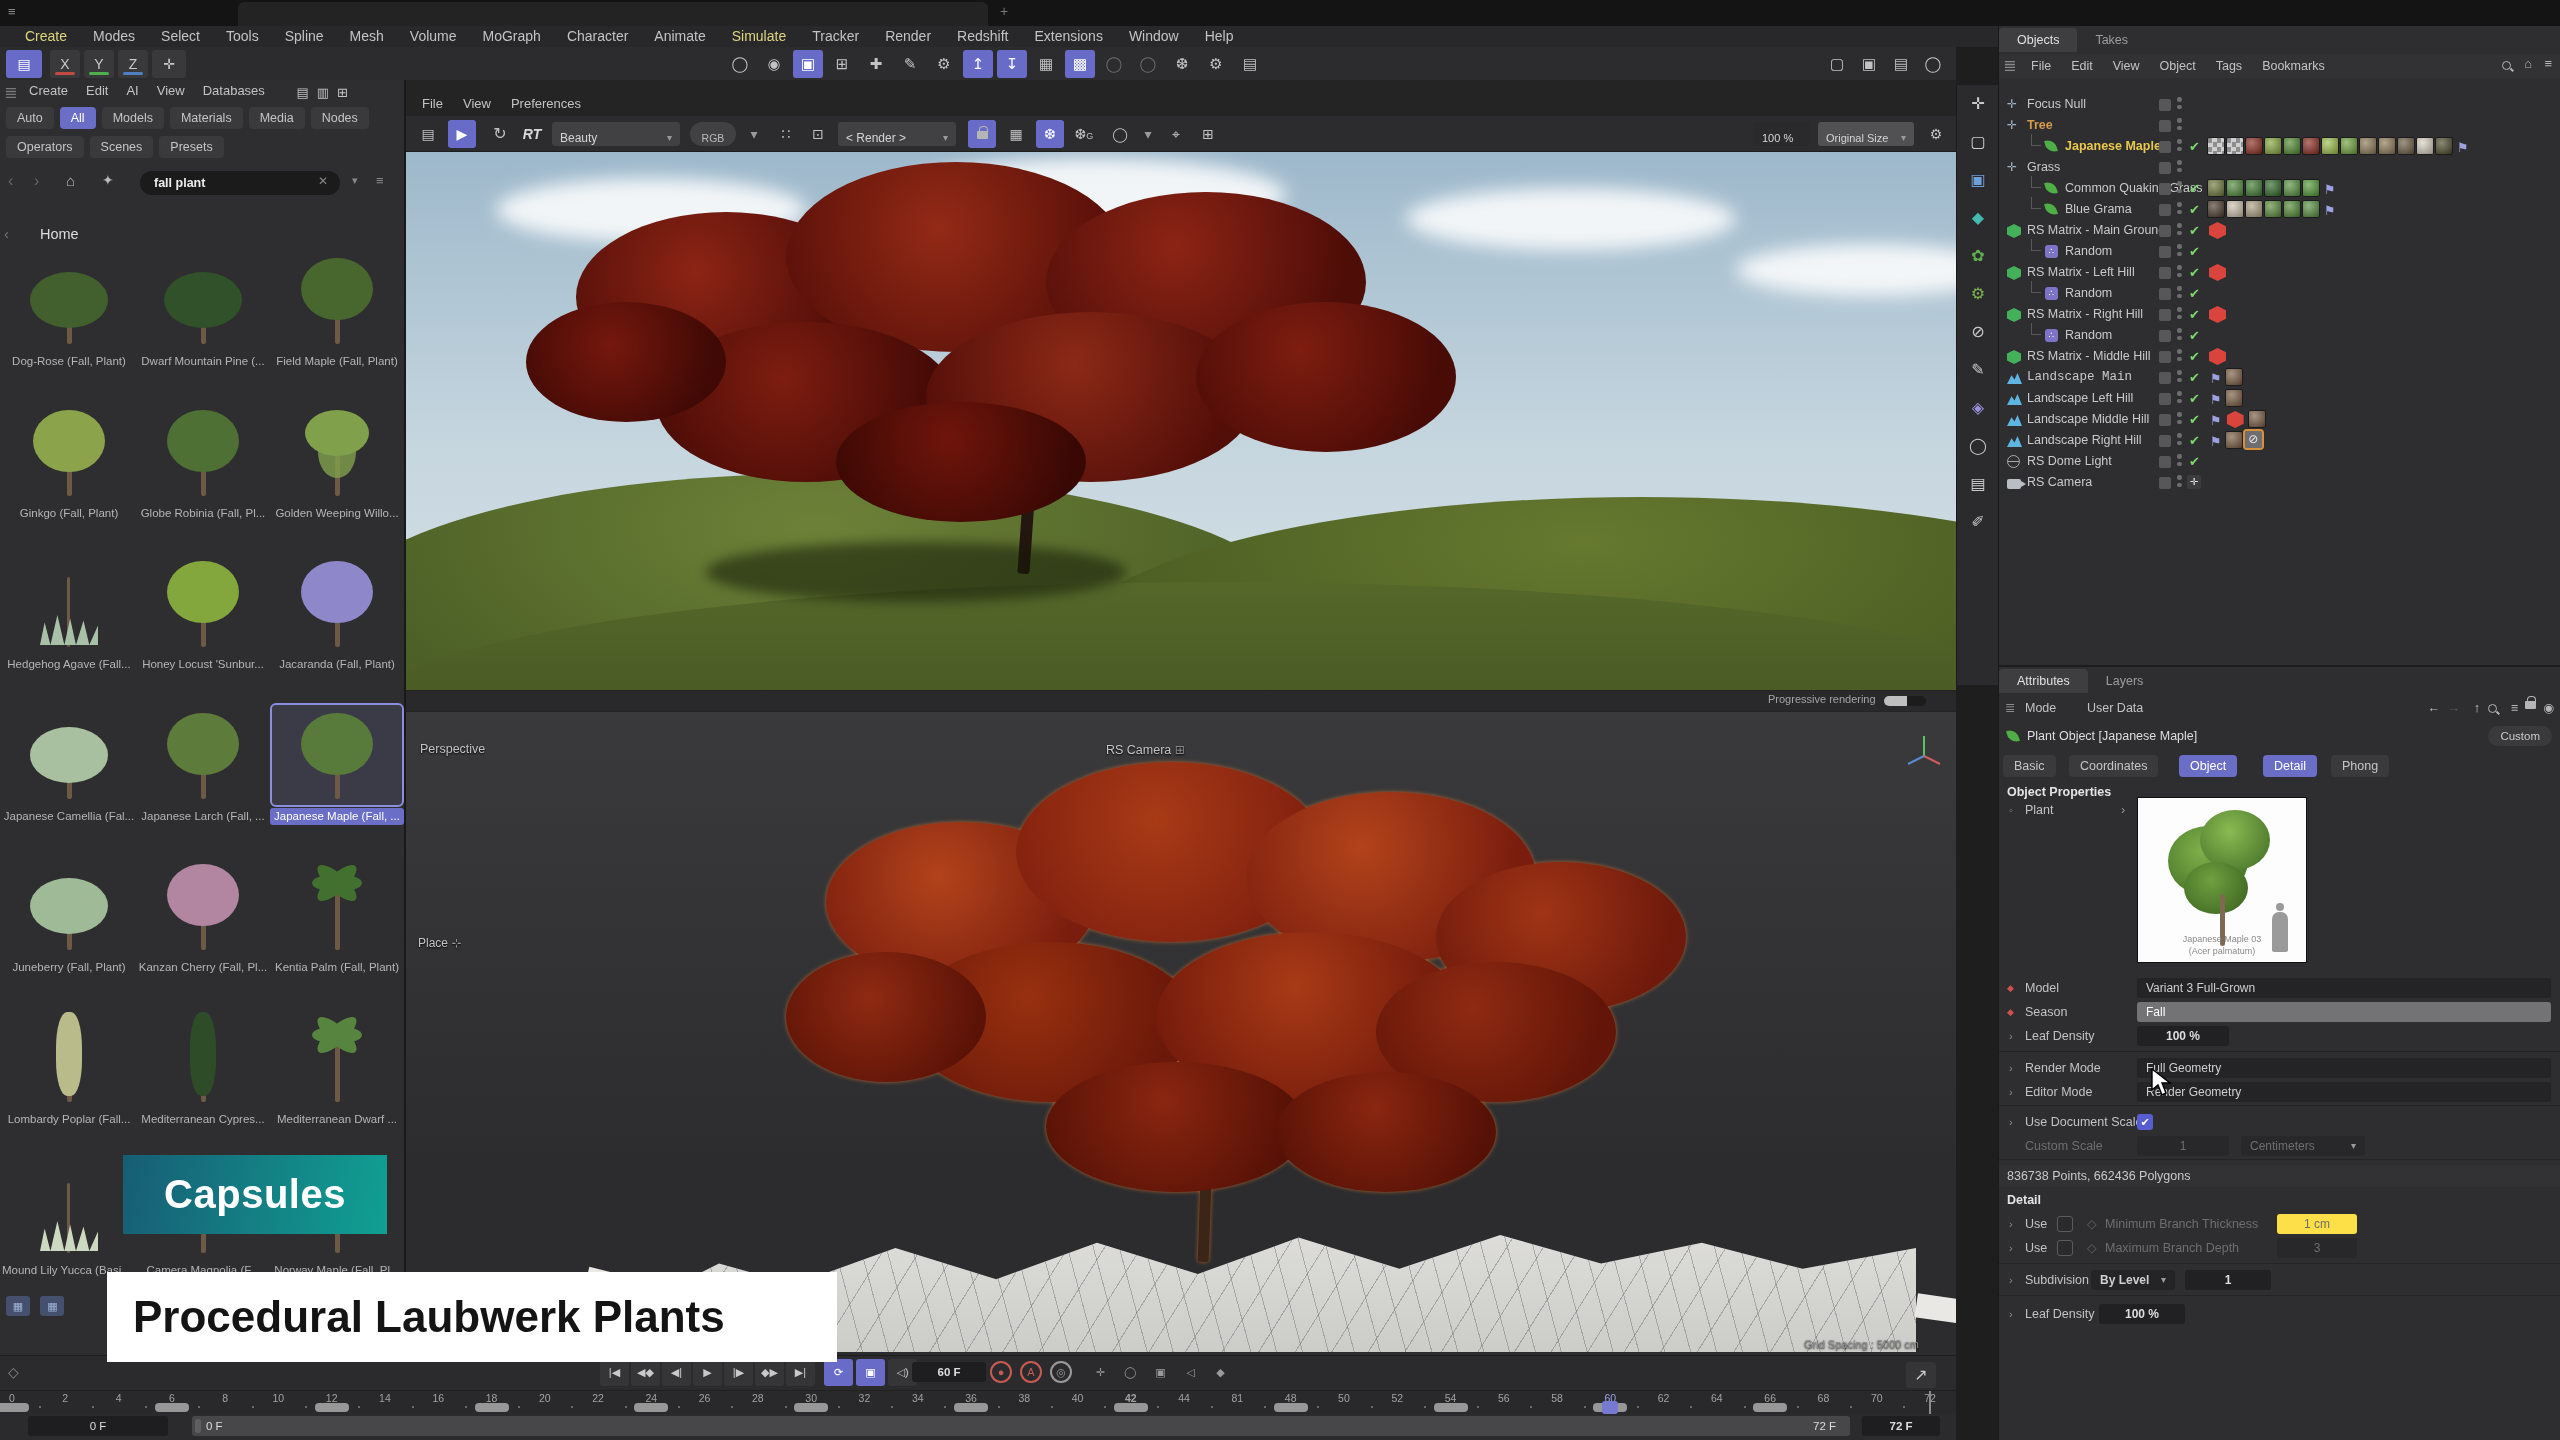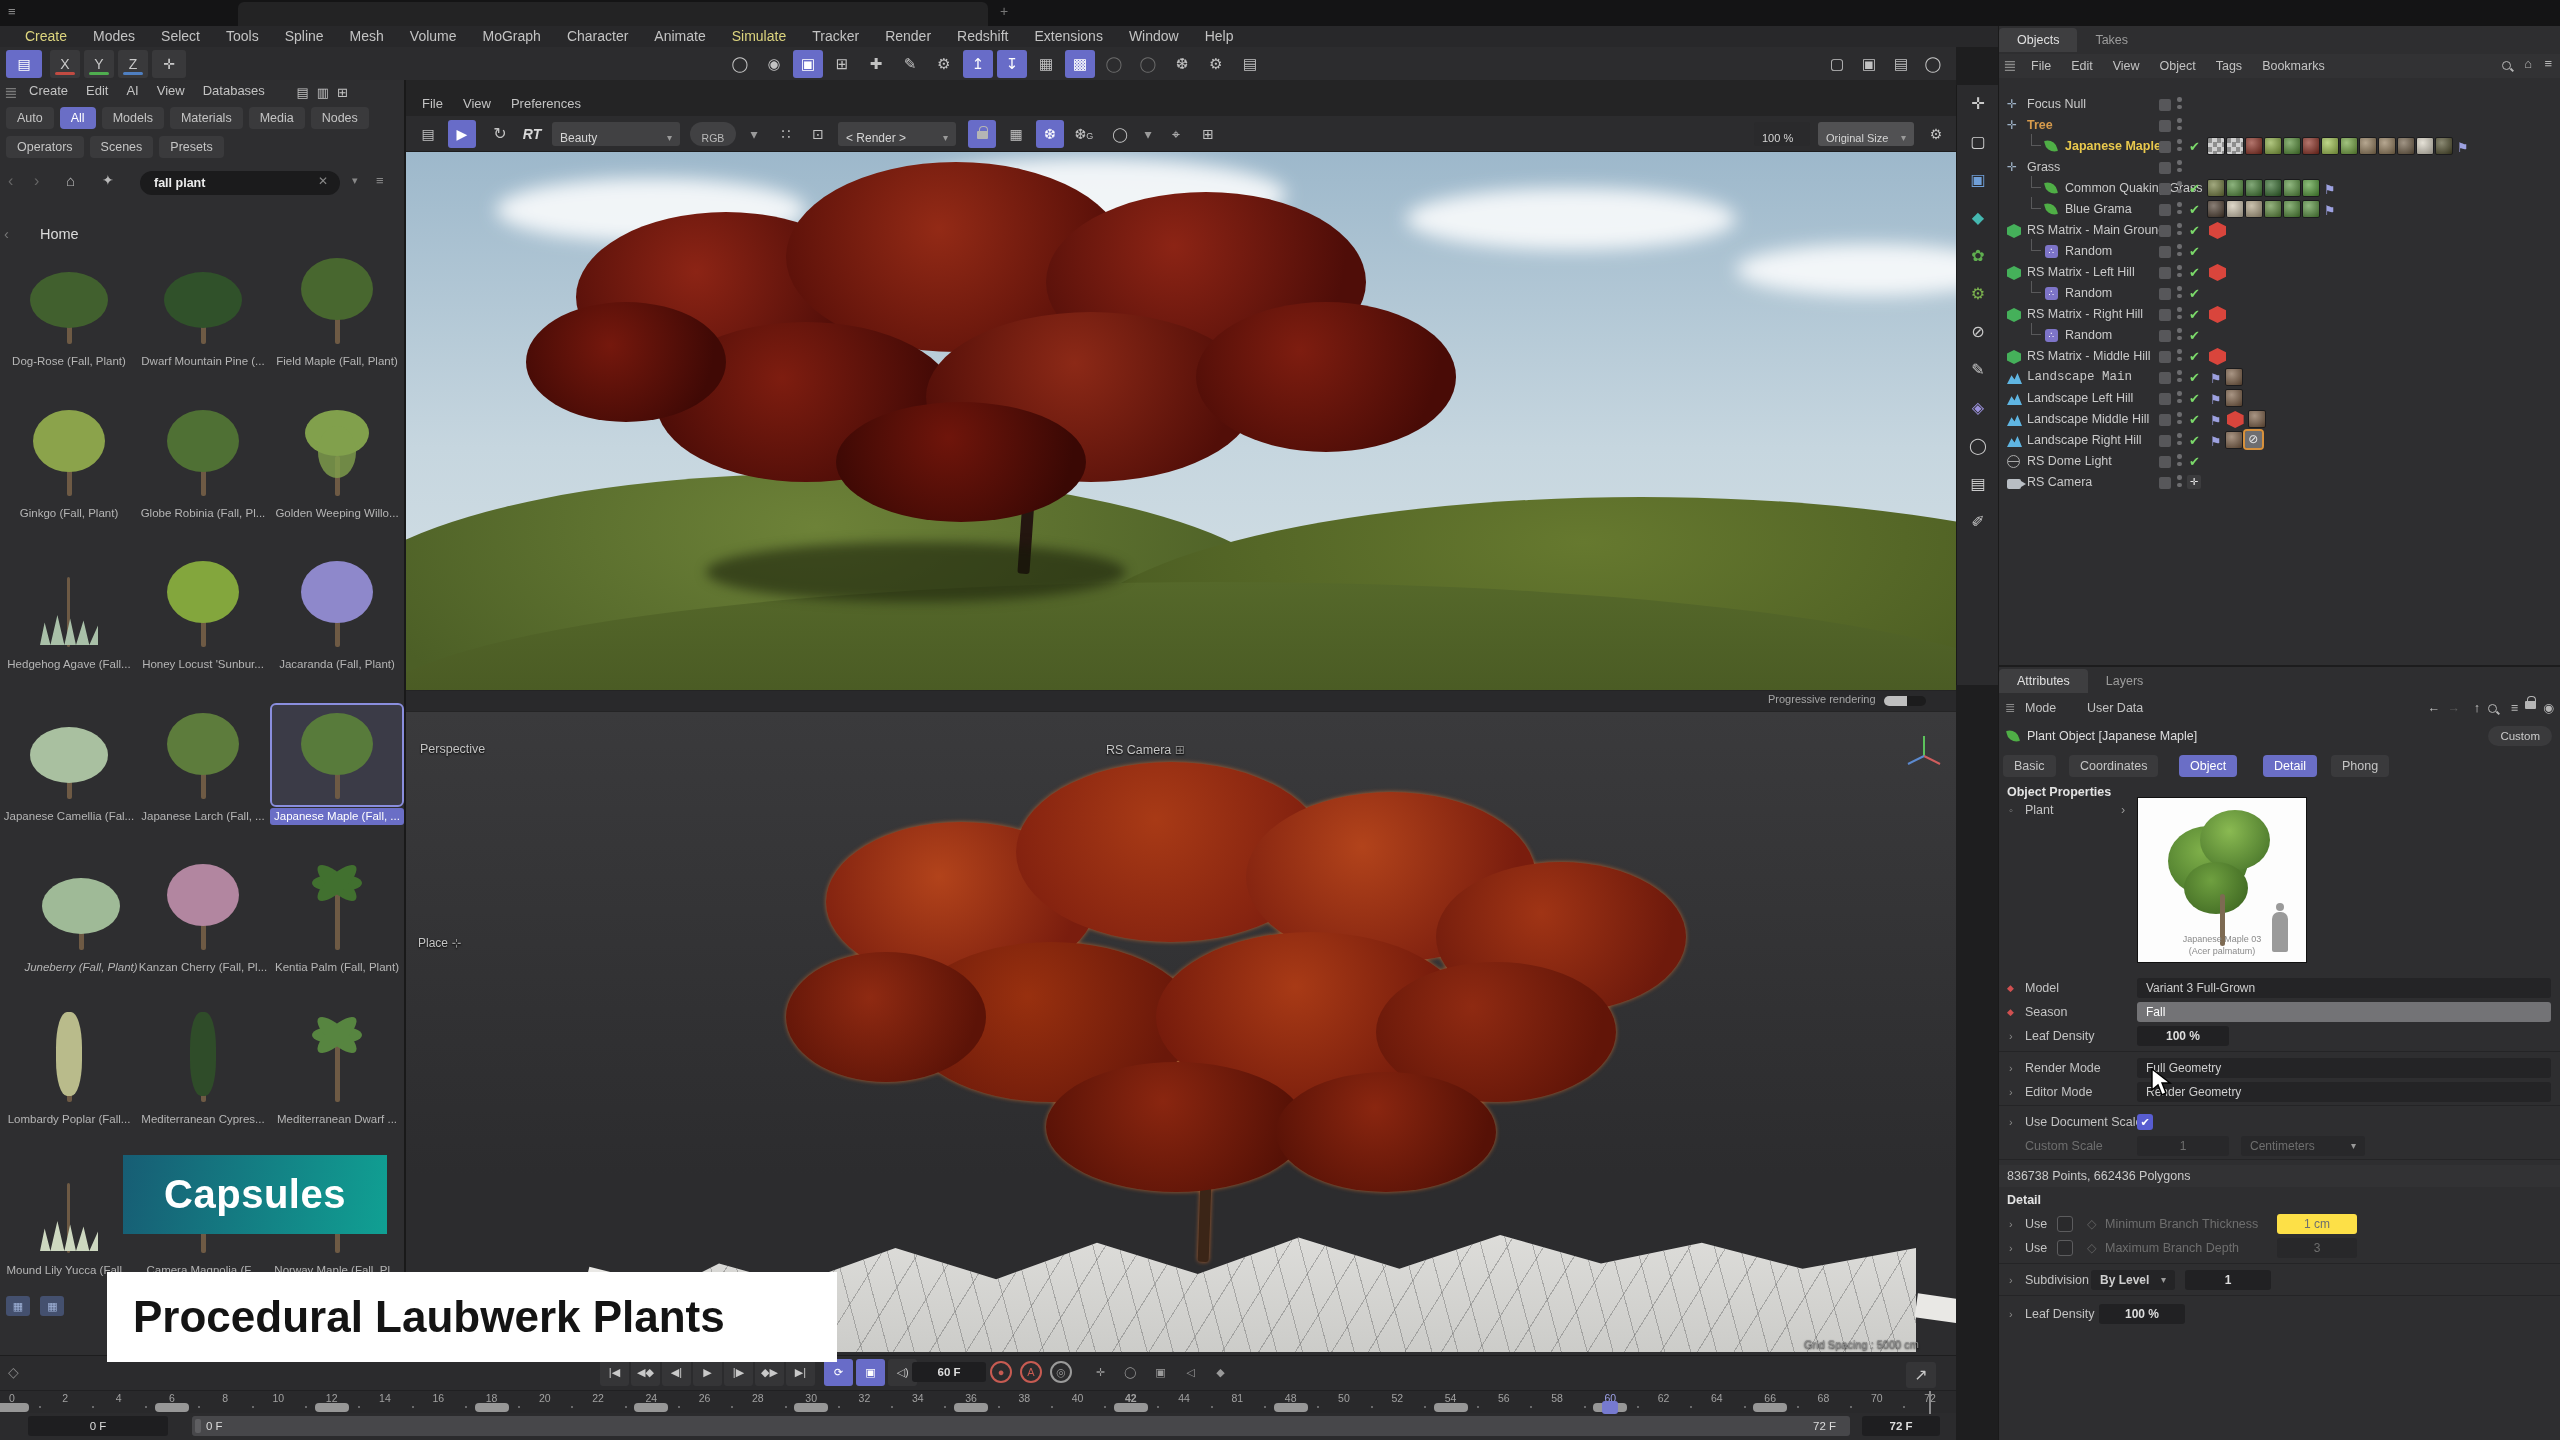--- a/index.html
+++ b/index.html
@@ -306,21 +306,21 @@
           </div>
           <div class="plabel">Japanese Larch (Fall, ...</div>
         </div>
         <div class="cell sel" style="left: 272px; top: 454.5px;">
           <div class="thumbbox">
             <div class="tr-trunk" style="height: 38px;"></div>
             <div class="tr-can can-shade" style="background: rgb(88, 123, 59); width: 72px; height: 62px; top: 8px;"></div>
           </div>
           <div class="plabel">Japanese Maple (Fall, ...</div>
         </div>
-        <div class="cell" style="left: 16px; top: 606px; font-style: italic;">
+        <div class="cell" style="left: 4px; top: 606px;">
           <div class="thumbbox">
             <div class="tr-trunk" style="height: 20px;"></div>
             <div class="tr-can can-shade" style="background: rgb(159, 186, 151); width: 78px; height: 56px; top: 22px;"></div>
           </div>
           <div class="plabel">Juneberry (Fall, Plant)</div>
         </div>
         <div class="cell" style="left: 138px; top: 606px;">
           <div class="thumbbox">
             <div class="tr-trunk" style="height: 38px;"></div>
             <div class="tr-can can-shade" style="background: rgb(178, 134, 160); width: 72px; height: 62px; top: 8px;"></div>
@@ -353,21 +353,21 @@
             <div class="tr-trunk" style="height: 62px;"></div>
             <div class="tr-can can-shade palmcan" style="width: 50px; height: 18px; top: 18px; background: rgb(87, 133, 64);"></div>
           </div>
           <div class="plabel">Mediterranean Dwarf ...</div>
         </div>
         <div class="cell" style="left: 4px; top: 909px;">
           <div class="thumbbox">
             <div class="tr-trunk" style="height: 70px; width: 3px;"></div>
             <div class="tr-can spikycan" style="width: 58px; height: 30px; top: 62px; background: rgb(205, 216, 192);"></div>
           </div>
-          <div class="plabel">Mound Lily Yucca (Fall...</div>
+          <div class="plabel">Mound Lily Yucca (Basic...</div>
         </div>
         <div class="cell" style="left: 138px; top: 909px;">
           <div class="thumbbox">
             <div class="tr-trunk" style="height: 38px;"></div>
             <div class="tr-can can-shade" style="background: rgb(126, 138, 106); width: 72px; height: 62px; top: 8px;"></div>
           </div>
           <div class="plabel">Camera Magnolia (F...</div>
         </div>
         <div class="cell" style="left: 272px; top: 909px;">
           <div class="thumbbox">

